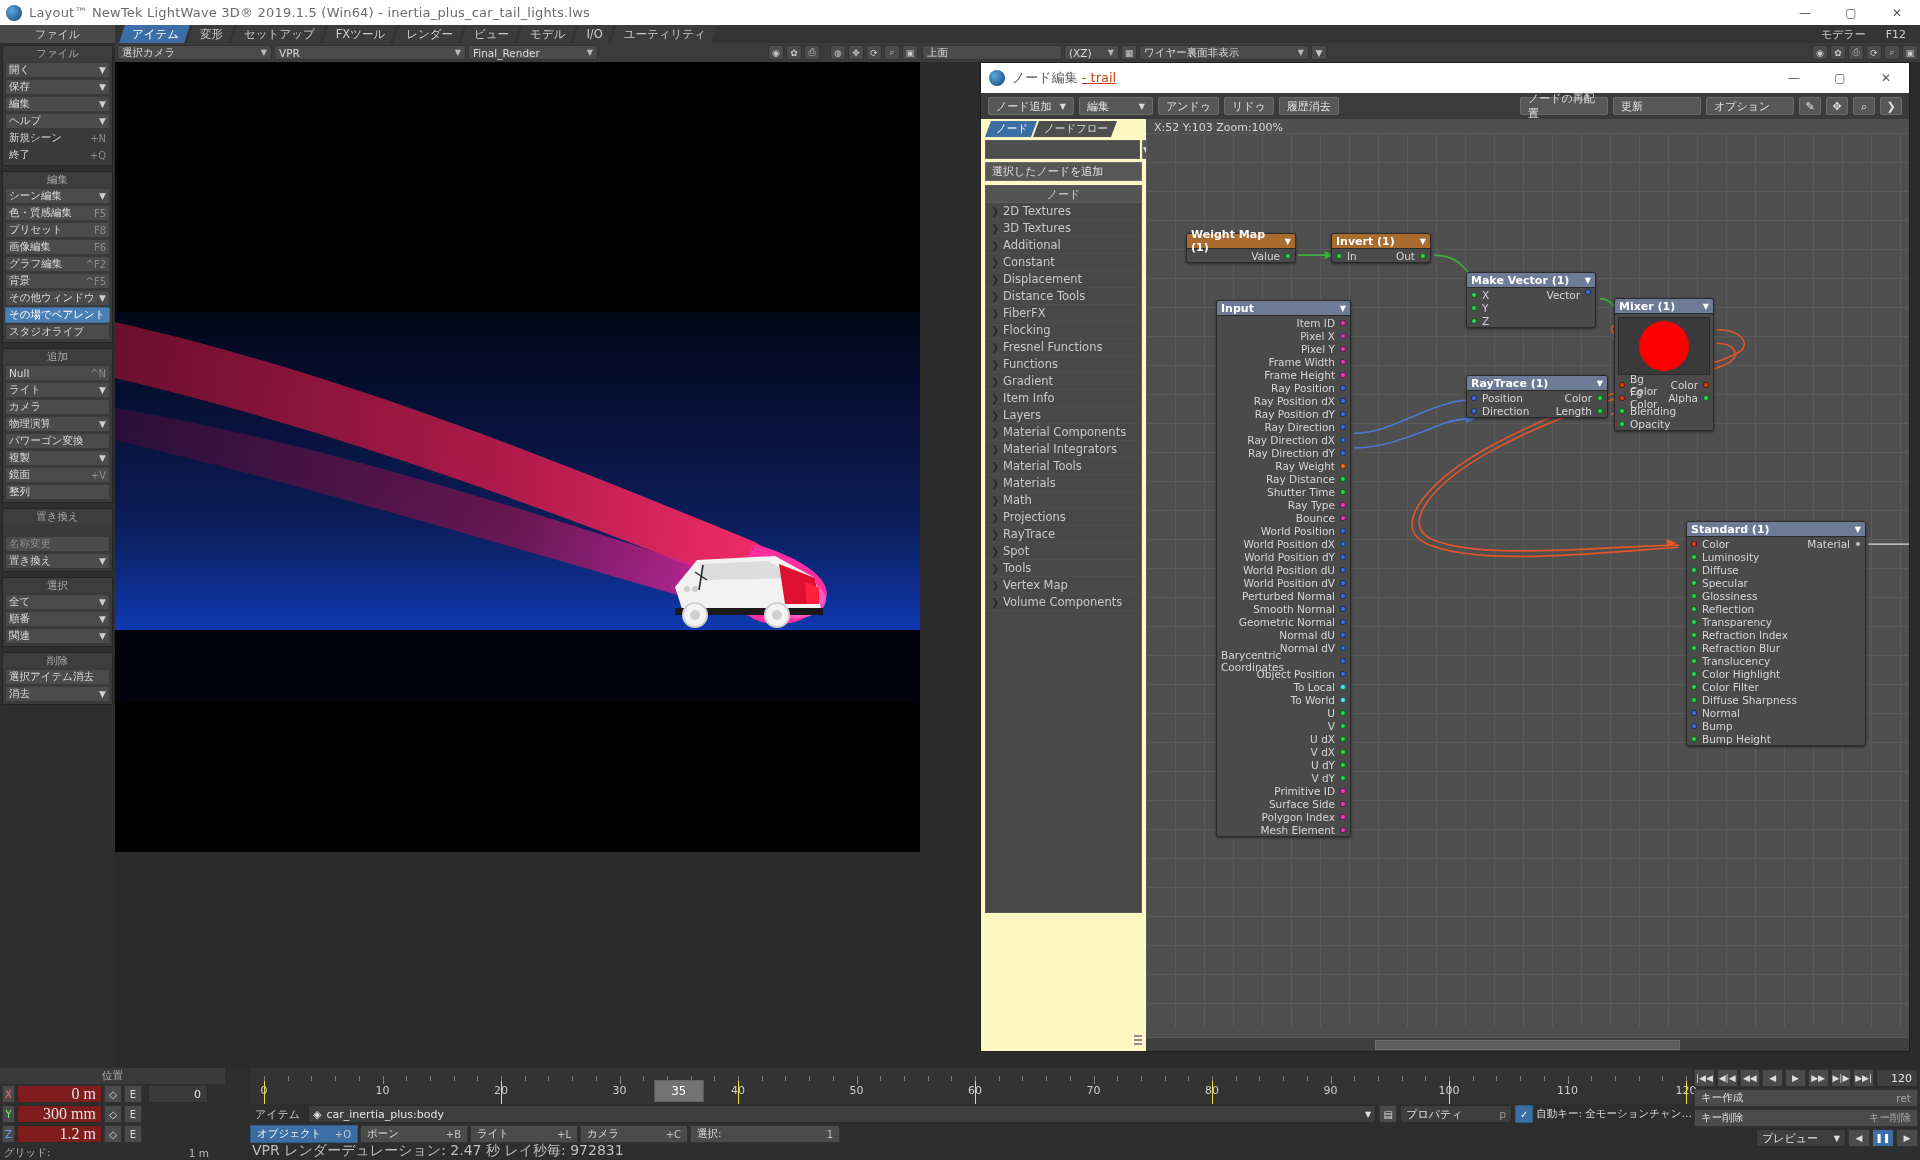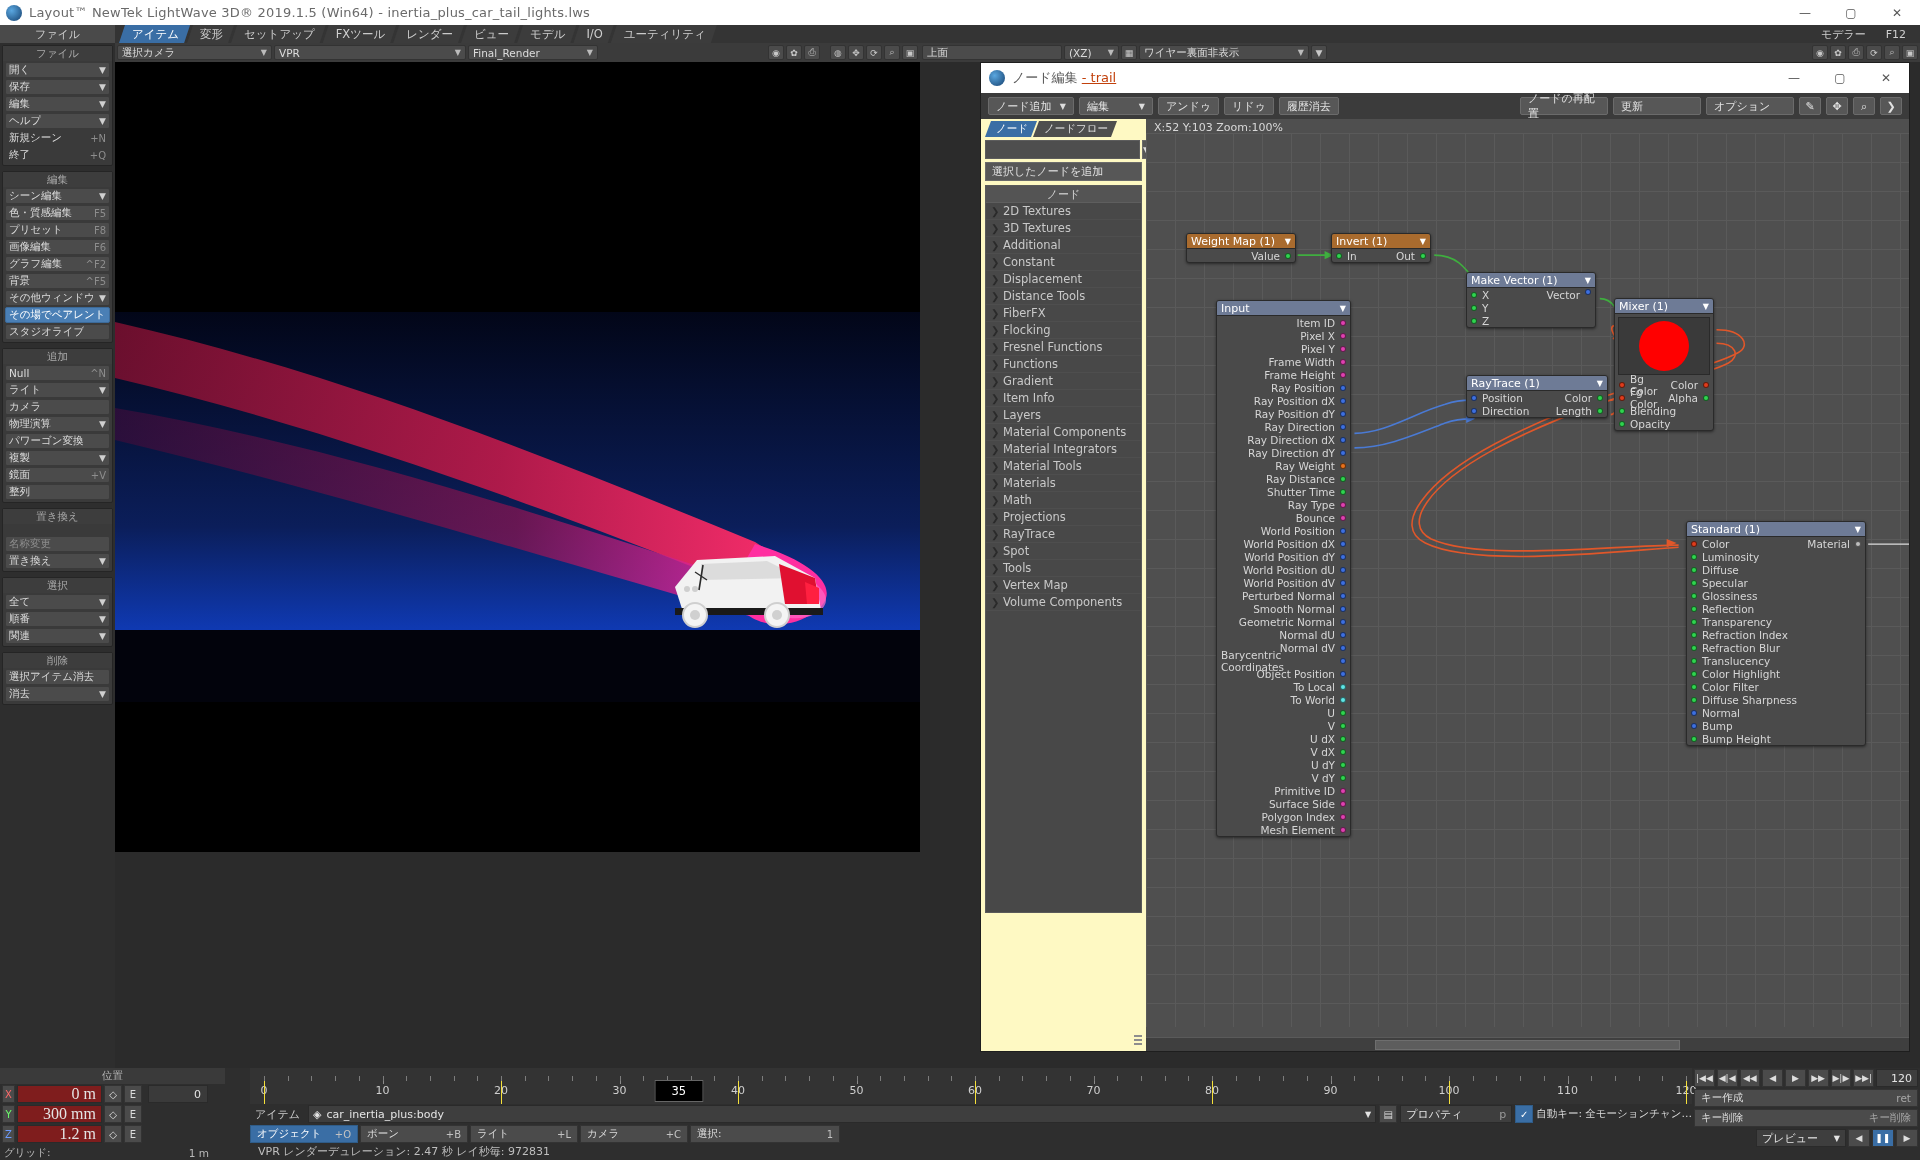--- a/index.html
+++ b/index.html
@@ -69,35 +69,35 @@
       font-size:16px; display:flex;align-items:center;justify-content:flex-end;padding-right:5px;font-family:Liberation Serif, serif;}
   .minibtn { width:18px;height:18px;background:#4b4b4b;border:1px solid #333;color:#ddd;font-size:10px;
       display:flex;align-items:center;justify-content:center;}
   .framebox { width:60px;height:18px;background:#3a3a3a;border:1px solid #2a2a2a;color:#e4e4e4;
       font-size:11px;display:flex;align-items:center;justify-content:flex-end;padding-right:6px;}
   .gridrow { height:18px;display:flex;align-items:center;padding:0 4px;color:#b9b9b9;font-size:10.5px;}
 
   #ruler { position:absolute; left:250px; top:0; right:228px; height:36px; background:#333; }
   #rulerticks { position:absolute; left:0; top:0; width:100%; height:36px; }
   .rnum { position:absolute; top:16px; transform:translateX(-50%); color:#cfcfcf; font-size:11px;}
-  .curframe { position:absolute; top:12px; height:22px; width:49px; background:#000000; border:1px solid #666;
+  .curframe { position:absolute; top:12px; height:22px; width:49px; background:#737373; border:1px solid #666;
       display:flex;align-items:center;justify-content:center;color:#fff;font-size:11.5px; transform:translateX(-50%);}
   .markerline { position:absolute; top:8px; width:1px; height:28px; background:#f5e03a;}
 
   #itemrow { position:absolute; left:250px; top:36px; right:228px; height:20px; display:flex; align-items:center; gap:3px;}
   .irlabel { color:#cfcfcf; font-size:11px; padding:0 5px;}
   .itemfield { flex:1; height:18px; background:#3e3e3e; border:1px solid #2a2a2a; display:flex;
       align-items:center; padding:0 4px; color:#e4e4e4; font-size:11px; }
   #moderow { position:absolute; left:250px; top:56px; right:228px; height:20px; display:flex; align-items:center; gap:2px;}
   .modebtn { height:18px; padding:0 6px; background:#4b4b4b; border:1px solid #333; color:#ddd; font-size:10.5px;
       display:flex;align-items:center; min-width:108px;}
   .modebtn.on { background:#3a6ea5; color:#fff; border-color:#2f5c88;}
   .modebtn .k { margin-left:auto; color:#c2c2c2; font-size:10px; padding-left:10px;}
-  #statusrow { position:absolute; left:258px; top:76px; right:228px; height:16px; display:flex; align-items:flex-start;
-      color:#bfbfbf; font-size:11px;}
+  #statusrow { position:absolute; left:252px; top:76px; right:228px; height:16px; display:flex; align-items:flex-end;
+      color:#bfbfbf; font-size:14px;}
 
   #tlright { position:absolute; right:0; top:0; width:228px; height:92px; }
   .trrow { height:20px; display:flex; align-items:center; gap:2px; padding:0 2px; justify-content:flex-end;}
   .tbtn { width:22px;height:18px;background:#4b4b4b;border:1px solid #333;color:#ddd;font-size:9px;
       display:flex;align-items:center;justify-content:center;}
   .tbtn.act { background:#3a6ea5;color:#fff;}
   .wbox { height:18px;background:#3e3e3e;border:1px solid #2a2a2a;color:#e4e4e4;font-size:11px;
       display:flex;align-items:center;padding:0 5px;}
   .keybtn { height:18px; padding:0 6px; background:#4b4b4b;border:1px solid #333;color:#ddd;font-size:10.5px;
       display:flex;align-items:center;}
@@ -148,21 +148,21 @@
       background-image:linear-gradient(to right,#5a5a5a 1px,transparent 1px),
                        linear-gradient(to bottom,#5a5a5a 1px,transparent 1px);
       background-size:29px 29px; }
   #hscroll { position:absolute; left:0; right:0; bottom:0; height:14px; background:#3f3f3f; border-top:1px solid #5a5a5a;}
   #hscroll .grab { position:absolute; left:30%; top:2px; width:40%; height:10px; background:#5d5d5d; border:1px solid #6e6e6e;}
   svg#wires { position:absolute; left:0; top:14px; width:100%; height:100%; pointer-events:none; z-index:3;}
 
   .node { position:absolute; z-index:4; background:#4a4a4a; border:1px solid #2a2a2a;
       border-radius:3px; box-shadow:0 1px 3px rgba(0,0,0,.5); }
   .nhead { height:15px; display:flex; align-items:center; padding:0 4px; font-size:11px; color:#fff;
-      font-weight:normal; background:#6e7b96; border-bottom:1px solid #2a2a2a; border-radius:2px 2px 0 0;}
+      font-weight:bold; background:#6e7b96; border-bottom:1px solid #2a2a2a; border-radius:2px 2px 0 0;}
   .nhead .cv { margin-left:auto; font-size:8px; padding-left:6px; }
   .nhead.orange { background:#a96b2e; }
   .nhead.blue { background:#6e7b96; }
   .port { height:13px; display:flex; align-items:center; font-size:10.5px; color:#d6d6d6; position:relative; padding:0 4px;}
   .port .dot { width:6px;height:6px;border-radius:50%; flex:none; border:1px solid rgba(0,0,0,.55);}
   .port .inname { margin-left:5px; }
   .port .outname { margin-left:auto; margin-right:5px; }
   .port.io { justify-content:space-between; }
   .dot.magenta{background:#e040b0;} .dot.blue{background:#3d6fe0;} .dot.orange{background:#e8711c;}
   .dot.green{background:#2fd44f;} .dot.cyan{background:#5fe6e6;}

